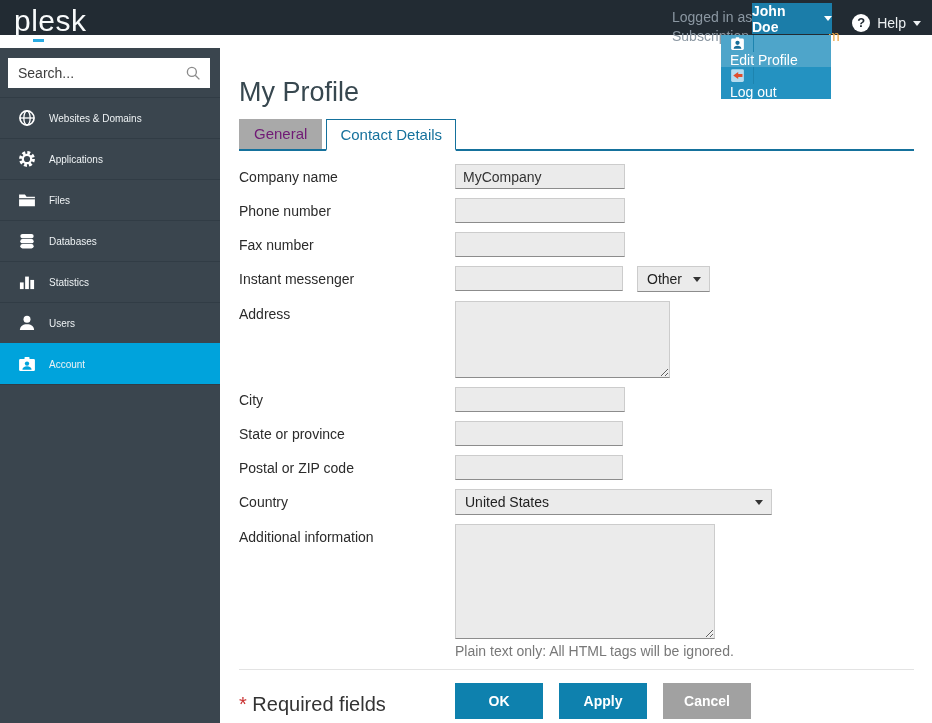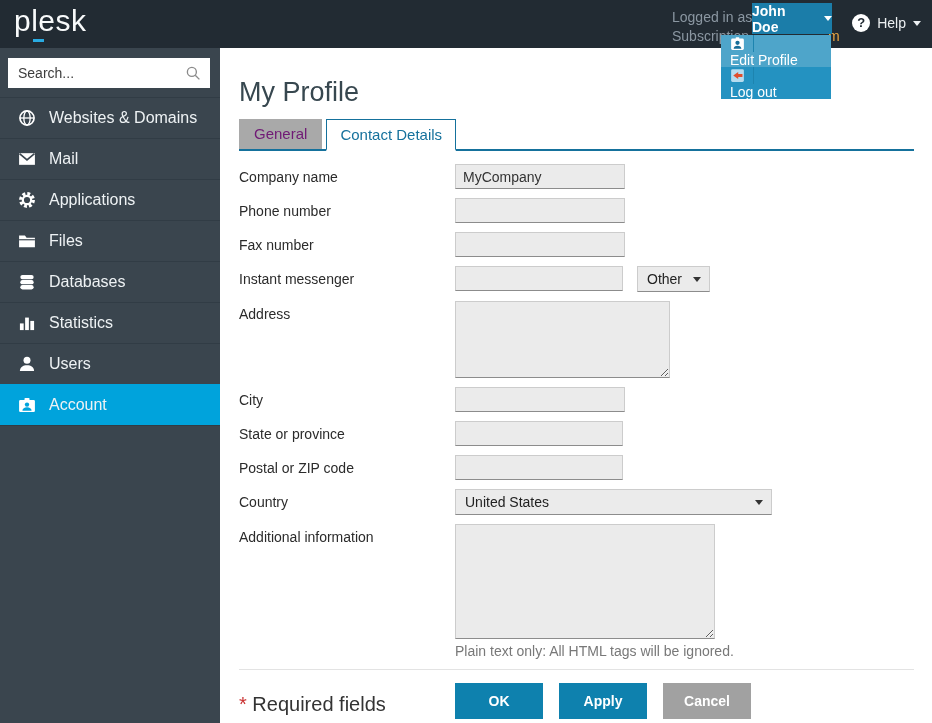--- a/index.html
+++ b/index.html
@@ -3,21 +3,21 @@
 <meta charset="utf-8">
 <style>
   * { margin:0; padding:0; box-sizing:border-box; }
   html,body { width:932px; height:723px; }
   body {
     font-family:"Liberation Sans", sans-serif;
     background:#fff; position:relative; overflow:hidden;
   }
 
   
-  .topbar { position:absolute; left:0; top:0; width:932px; height:48px; background:#222b33; z-index:5; }
+  .topbar { position:absolute; left:0; top:0; width:932px; height:35px; background:#222b33; z-index:5; }
   .logo { position:absolute; left:14px; top:4px; font-size:30px; font-weight:400; color:#f8fafb; letter-spacing:.5px; }
   .logo-underline { position:absolute; left:33px; top:39px; width:11px; height:3px; background:#29abe2; }
   .logged-line { position:absolute; top:9px; left:672px; font-size:14px; color:#8b97a2; white-space:nowrap; }
   .user-btn { position:absolute; left:752px; top:3px; width:80px; height:31px; background:#1b7da9;
               color:#fff; font-weight:bold; font-size:14px; display:flex; align-items:center;
               justify-content:center; gap:14px; cursor:pointer; z-index:7; }
   .subscription { position:absolute; top:28px; left:672px; font-size:14px; color:#8b97a2; white-space:nowrap; }
   .sub-link { position:absolute; top:28px; left:828px; font-size:14px; color:#eca53f; cursor:pointer; }
   .help { position:absolute; right:11px; top:14px; display:flex; align-items:center; gap:7px;
           color:#ecf0f2; font-size:14px; cursor:pointer; }
@@ -37,21 +37,21 @@
 
   
   .sidebar { position:absolute; left:0; top:48px; width:220px; bottom:0; background:#3a454e; }
   .search-box { margin:10px 10px 9px 8px; height:30px; background:#fff; display:flex; align-items:center; }
   .search-box input { flex:1; min-width:0; border:none; outline:none; padding-left:10px;
                       font-size:14px; color:#333; font-family:inherit; background:transparent; }
   .search-box input::placeholder { color:#3d3d3d; opacity:1; }
   .search-box svg { width:18px; height:18px; margin-right:8px; flex:none; }
   .side-list { border-bottom:1px solid #313c45; }
   .side-item { height:41px; display:flex; align-items:center; padding-left:17px;
-               border-top:1px solid #313c45; color:#eef2f4; font-size:16px; cursor:pointer; }
+               border-top:1px solid #313c45; color:#eef2f4; font-size:10px; cursor:pointer; }
   .side-item svg { width:20px; height:20px; margin-right:12px; flex:none; }
   .side-item.active { background:#00a3dc; border-top-color:#00a3dc; }
 
   
   .main { position:absolute; left:220px; top:48px; right:0; bottom:0; background:#fff;
           padding:8px 18px 0 19px; overflow:hidden; }
   h1.page-title { font-size:27px; line-height:33px; font-weight:400; color:#37474f; margin:20px 0 10px; }
 
   .tabs { display:flex; border-bottom:2px solid #15719c; height:32px; align-items:flex-end; margin-bottom:13px; }
   .tab { height:30px; line-height:30px; padding:0 15px; font-size:15px; cursor:pointer; }
@@ -146,27 +146,20 @@
     <div class="side-item">
       <svg viewBox="0 0 24 24">
           <circle cx="12" cy="12" r="8.5" fill="none" stroke="#fff" stroke-width="2"></circle>
           <ellipse cx="12" cy="12" rx="3.8" ry="8.5" fill="none" stroke="#fff" stroke-width="1.6"></ellipse>
           <path d="M3.5 12h17" stroke="#fff" stroke-width="1.6"></path>
         </svg>
       <span>Websites &amp; Domains</span>
     </div>
     <div class="side-item">
       <svg viewBox="0 0 24 24">
-          <path d="M2.5 5h19v14h-19z" fill="#fff"></path>
-          <path d="M3 5.5l9 7.5 9-7.5" stroke="#3a454e" stroke-width="2" fill="none"></path>
-        </svg>
-      <span>Mail</span>
-    </div>
-    <div class="side-item">
-      <svg viewBox="0 0 24 24">
           <circle cx="12" cy="12" r="7.5" fill="none" stroke="#fff" stroke-width="4" stroke-dasharray="3.4 2.4"></circle>
           <circle cx="12" cy="12" r="5" fill="none" stroke="#fff" stroke-width="2.6"></circle>
         </svg>
       <span>Applications</span>
     </div>
     <div class="side-item">
       <svg viewBox="0 0 24 24">
           <path d="M2.5 5.5h7l2 2.5h10v11.5h-19z" fill="#fff"></path>
           <path d="M2.5 10.5h19" stroke="#3a454e" stroke-width="1.4"></path>
         </svg>

